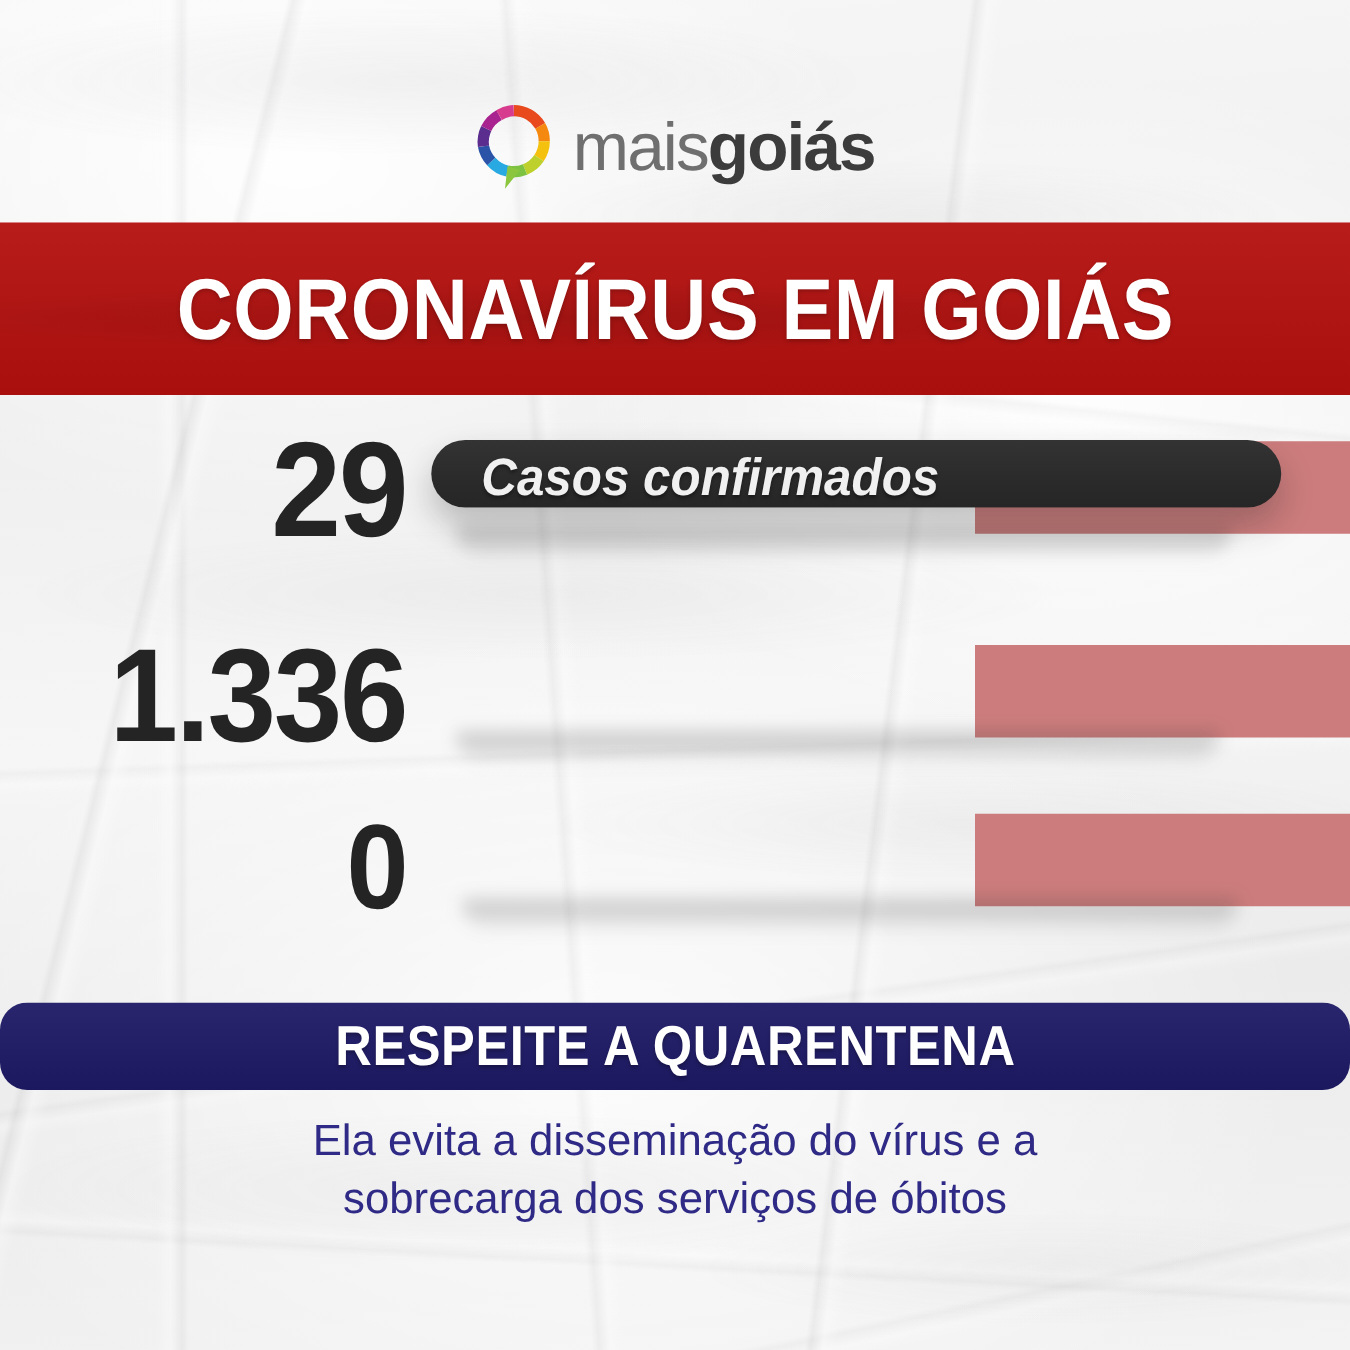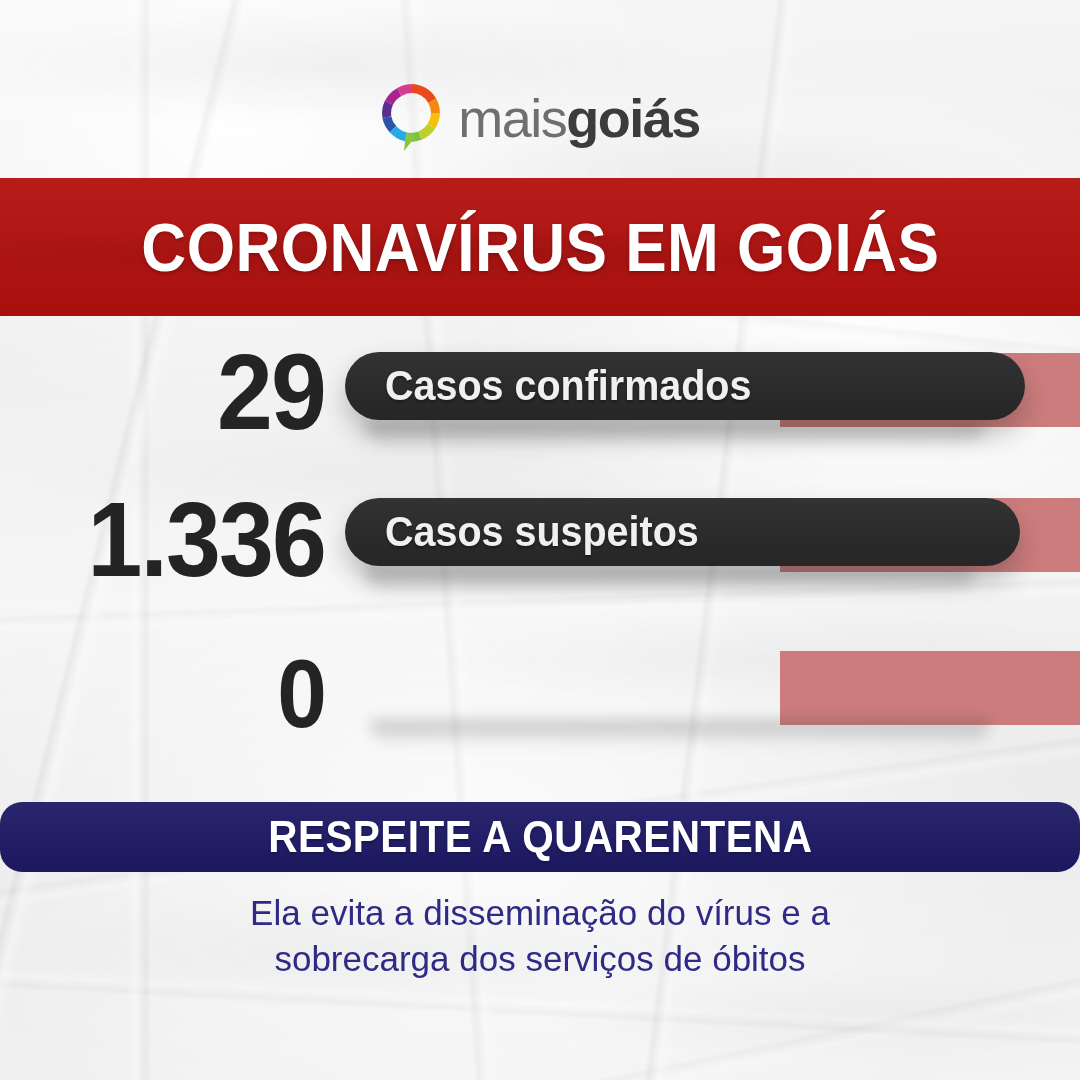--- a/index.html
+++ b/index.html
@@ -128,21 +128,21 @@
     width: 1080px;
     height: 420px;
   }
   .stat-row {
     position: absolute;
     left: 0;
     width: 1080px;
     height: 120px;
   }
   .stat-row.r1 { top: 0px; }
-  .stat-row.r2 { top: 146px; }
+  .stat-row.r2 { top: 164px; }
   .stat-row.r3 { top: 300px; }
 
   .stat-number {
     position: absolute;
     left: 0;
     width: 325px;
     text-align: right;
     font-weight: 700;
     color: #242424;
     line-height: 1;
@@ -162,26 +162,27 @@
     width: 300px;
     background: #cc7c7c;
   }
   .r1 .salmon-bar { top: 23px; }
   .r2 .salmon-bar { top: 22px; }
   .r3 .salmon-bar { top: 21px; }
 
   .pill {
     position: absolute;
     left: 345px;
-    height: 68px;
+    height: 54px;
     background: linear-gradient(180deg, #333333 0%, #2b2b2b 55%, #262626 100%);
     border-radius: 40px;
     display: flex;
-    align-items: center;
+    align-items: flex-end;
     box-shadow: 0 14px 26px rgba(40,40,40,0.28);
+    font-style: italic;
   }
   .r1 .pill { top: 22px; width: 680px; }
   .r2 .pill { top: 22px; width: 675px; }
   .r3 .pill { top: 20px; width: 685px; }
 
   .pill-label {
     color: #f0f0f0;
     font-weight: 700;
     font-size: 42px;
     letter-spacing: 0px;
@@ -288,23 +289,20 @@
       <div class="stat-number">29</div>
       <div class="pill">
         <span class="pill-label">Casos confirmados</span>
       </div>
     </div>
 
     <div class="stat-row r2">
       <div class="salmon-bar"></div>
       <div class="pill-shadow"></div>
       <div class="stat-number">1.336</div>
-      <div class="pill">
-        <span class="pill-label">Casos suspeitos</span>
-      </div>
     </div>
 
     <div class="stat-row r3">
       <div class="salmon-bar"></div>
       <div class="pill-shadow"></div>
       <div class="stat-number">0</div>
     </div>
 
   </div>
 

